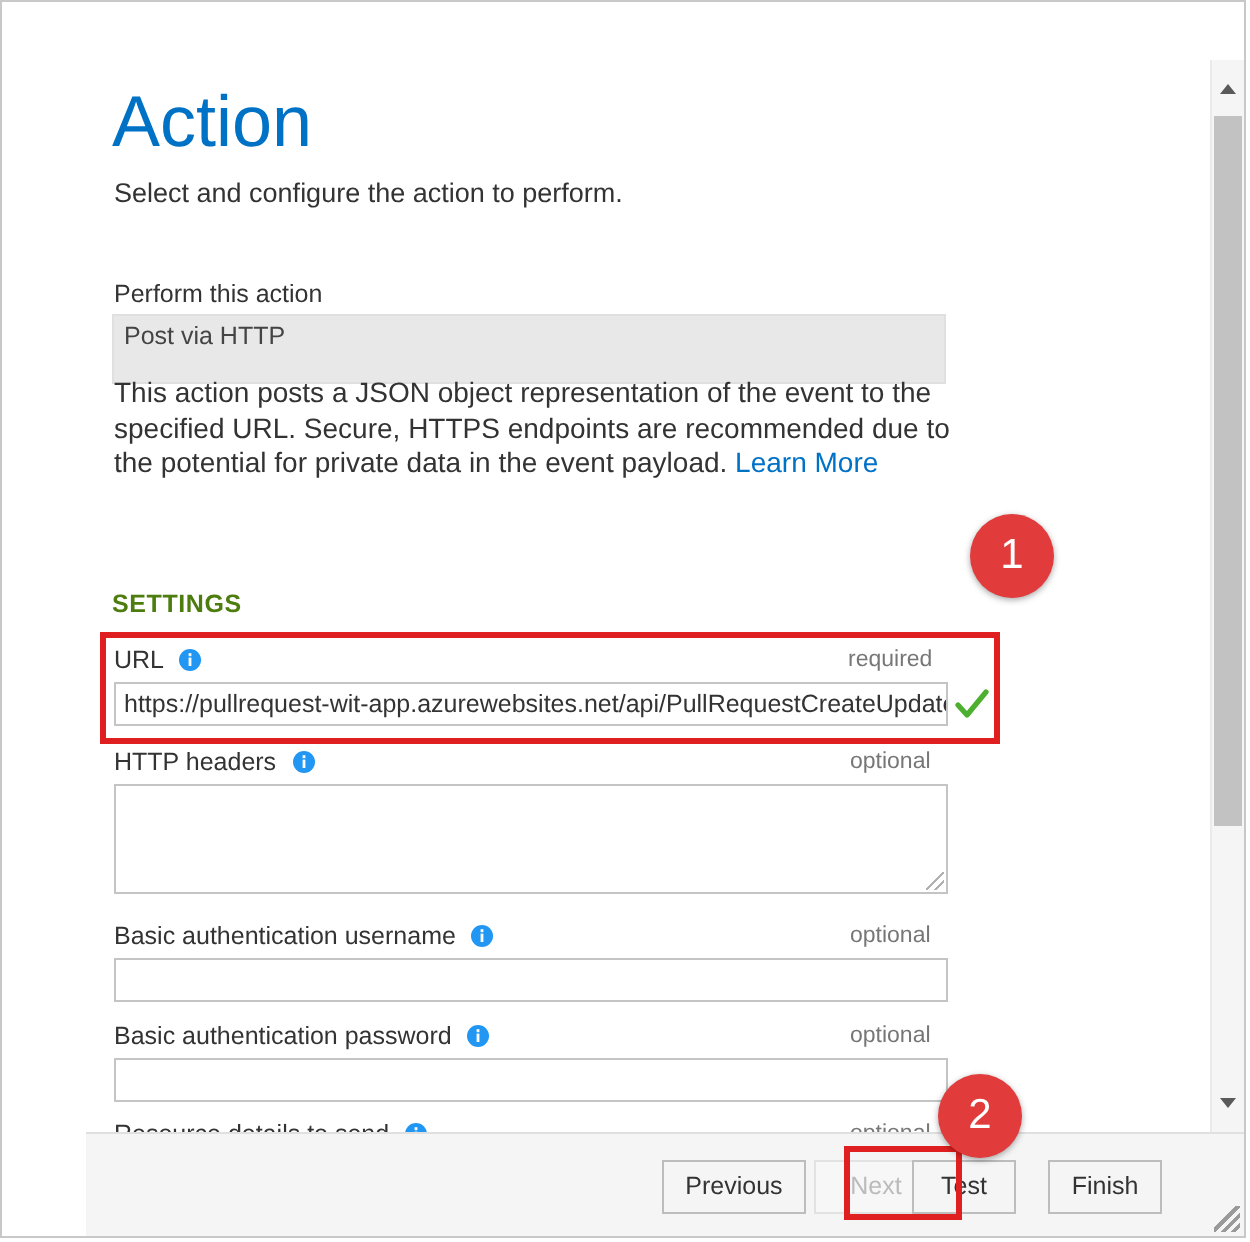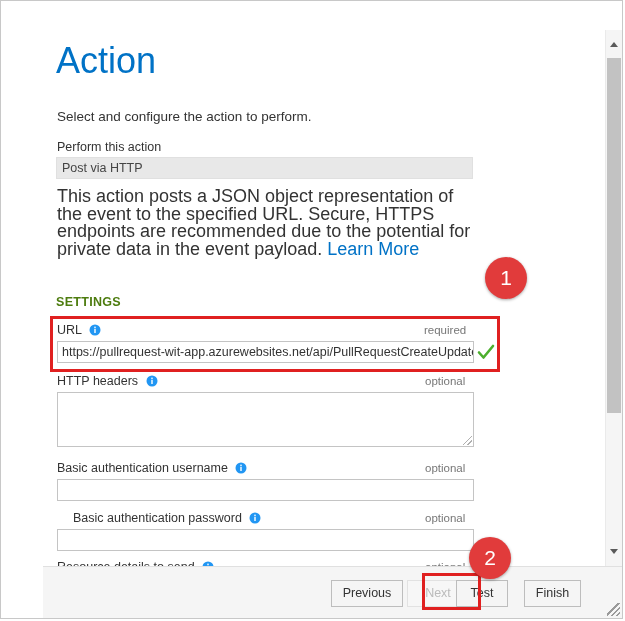--- a/index.html
+++ b/index.html
@@ -80,52 +80,52 @@
     top: 10px;
     font-size: 36px;
     font-weight: 400;
     color: #0072c6;
     letter-spacing: 0px;
     line-height: 42px;
   }
   .page-subtitle {
     position: absolute;
     left: 12px;
-    top: 79px;
+    top: 59px;
     font-size: 13.5px;
     color: #333333;
   }
 
   .lbl-perform {
     position: absolute;
     left: 12px;
     top: 110px;
     font-size: 12.5px;
     color: #333333;
   }
   .readonly-field {
     position: absolute;
     left: 11px;
     top: 127px;
     width: 417px;
-    height: 22px;
+    height: 35px;
     background: #e8e8e8;
     border: 1px solid #e0e0e0;
     box-sizing: border-box;
     font-size: 12.5px;
     color: #444;
     padding: 3px 0 0 5px;
   }
 
   .desc {
     position: absolute;
     left: 12px;
     top: 158px;
     width: 420px;
-    font-size: 18px;
+    font-size: 14px;
     color: #333333;
     line-height: 17.5px;
   }
   .desc a {
     color: #0072c6;
     text-decoration: none;
     cursor: pointer;
   }
 
   .settings-heading {
@@ -370,21 +370,21 @@
           <svg width="12" height="12" viewBox="0 0 12 12">
             <circle cx="6" cy="6" r="5.5" fill="#2196f3"></circle>
             <rect x="5.3" y="4.8" width="1.4" height="4.2" fill="#ffffff"></rect>
             <rect x="5.3" y="2.6" width="1.4" height="1.5" fill="#ffffff"></rect>
           </svg>
         </span>
       </div>
       <div class="field-hint" style="left:380px; top:432px;">optional</div>
       <div class="text-input" style="top:449px;"></div>
 
-      <div class="field-label" style="left:28px; top:481px;">
+      <div class="field-label" style="left:12px; top:481px;">
         <span>Basic authentication password</span>
         <span class="info-icon">
           <svg width="12" height="12" viewBox="0 0 12 12">
             <circle cx="6" cy="6" r="5.5" fill="#2196f3"></circle>
             <rect x="5.3" y="4.8" width="1.4" height="4.2" fill="#ffffff"></rect>
             <rect x="5.3" y="2.6" width="1.4" height="1.5" fill="#ffffff"></rect>
           </svg>
         </span>
       </div>
       <div class="field-hint" style="left:380px; top:482px;">optional</div>

